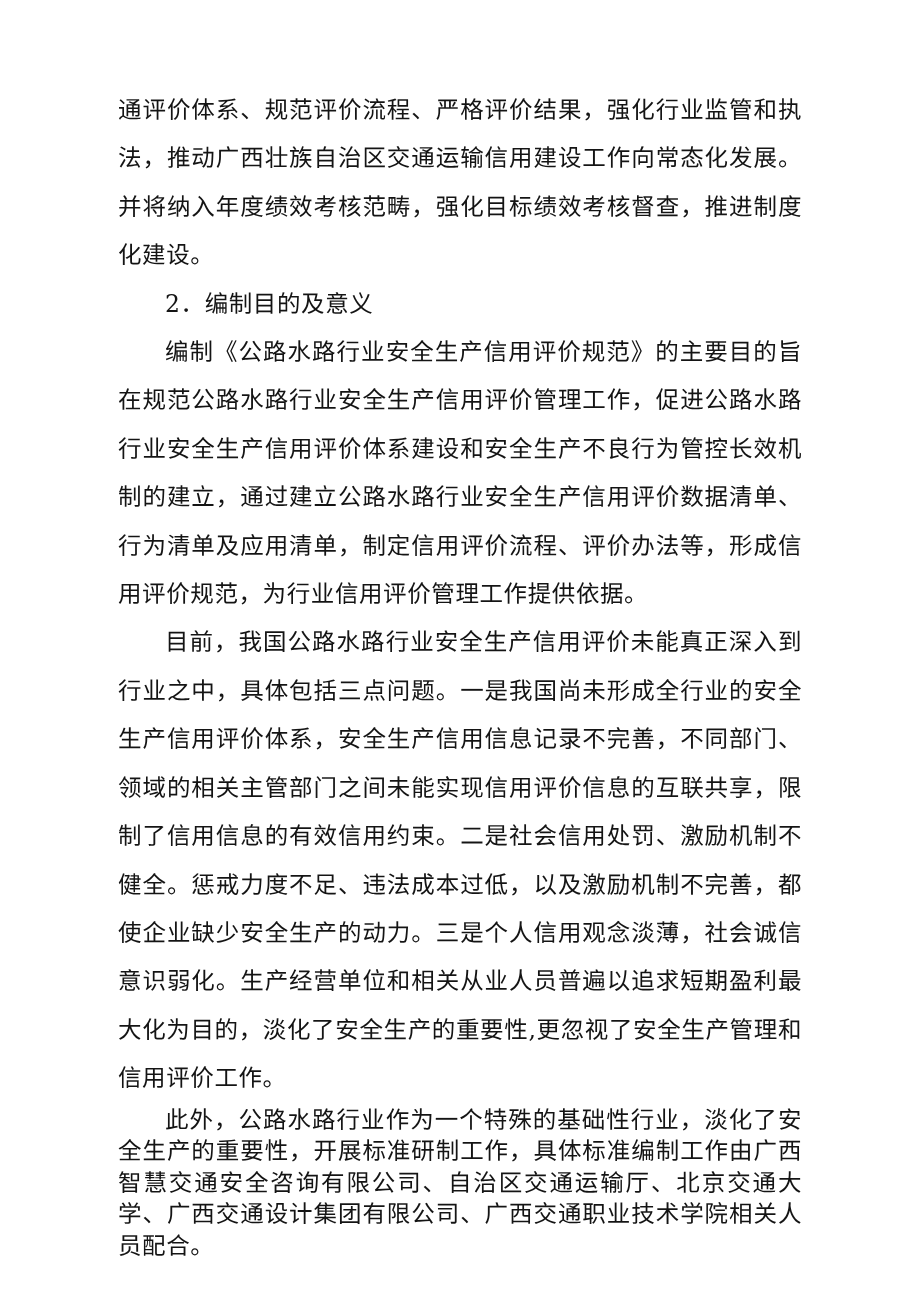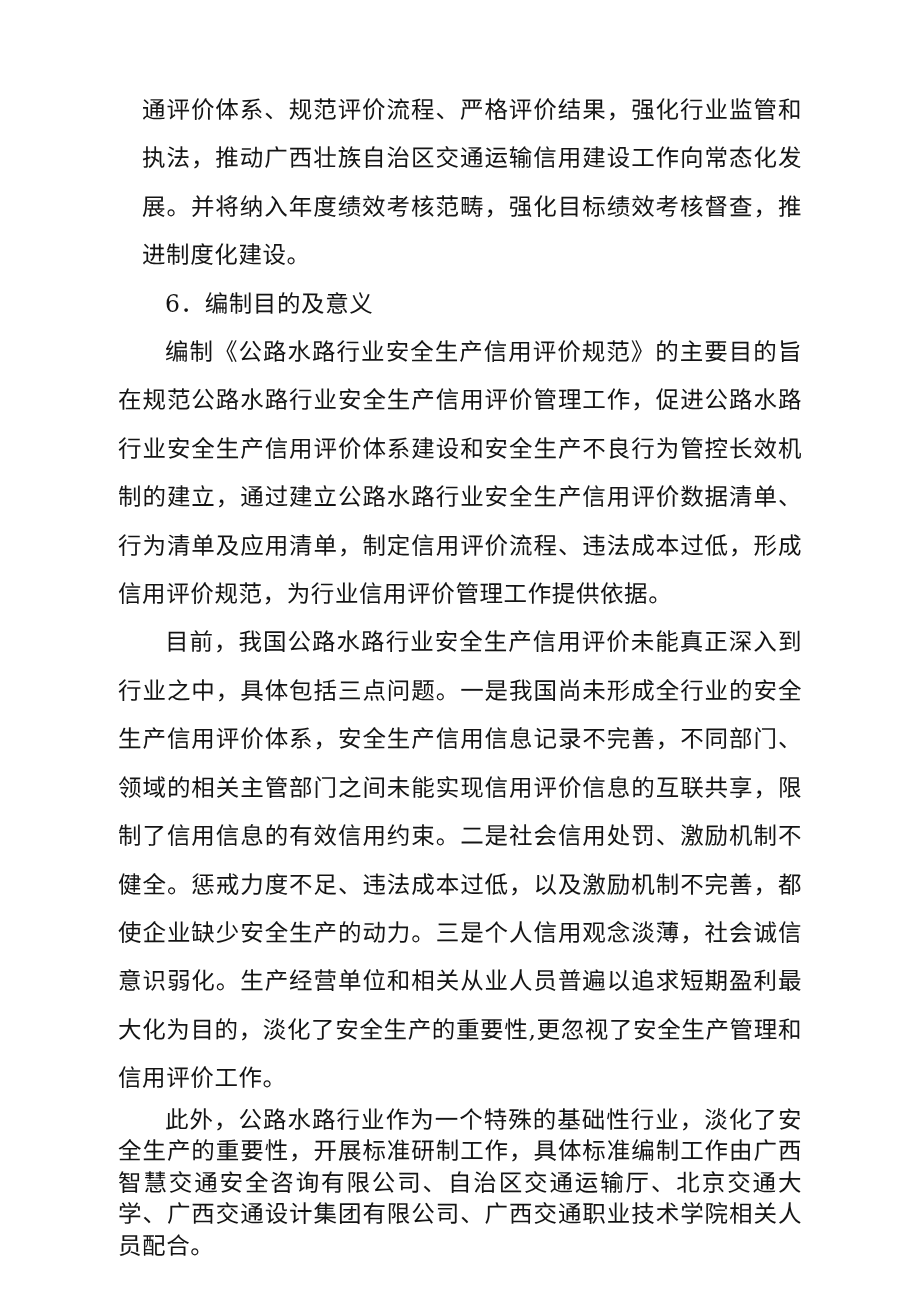--- a/index.html
+++ b/index.html
@@ -40,21 +40,20 @@
     font-weight: 400;
   }
 
   .para.indent {
     text-indent: 2em;
   }
 
   
   .para.continued {
     text-indent: 0;
-    margin-left: 24px;
   }
 
   
   .heading {
     margin: 0;
     font-size: 23.5px;
     line-height: 48.4px;
     text-indent: 2em;
     letter-spacing: 0.6px;
     font-weight: 400;
@@ -69,23 +68,23 @@
   .spacer-sm { height: 2px; }
 </style>
 </head>
 <body>
 
 <div class="page">
   <div class="content">
 
     <p class="para continued">通评价体系、规范评价流程、严格评价结果，强化行业监管和执法，推动广西壮族自治区交通运输信用建设工作向常态化发展。并将纳入年度绩效考核范畴，强化目标绩效考核督查，推进制度化建设。</p>
 
-    <h2 class="heading">6．编制目的及意义</h2>
+    <h2 class="heading">2．编制目的及意义</h2>
 
-    <p class="para indent">编制《公路水路行业安全生产信用评价规范》的主要目的旨在规范公路水路行业安全生产信用评价管理工作，促进公路水路行业安全生产信用评价体系建设和安全生产不良行为管控长效机制的建立，通过建立公路水路行业安全生产信用评价数据清单、行为清单及应用清单，制定信用评价流程、违法成本过低，形成信用评价规范，为行业信用评价管理工作提供依据。</p>
+    <p class="para indent">编制《公路水路行业安全生产信用评价规范》的主要目的旨在规范公路水路行业安全生产信用评价管理工作，促进公路水路行业安全生产信用评价体系建设和安全生产不良行为管控长效机制的建立，通过建立公路水路行业安全生产信用评价数据清单、行为清单及应用清单，制定信用评价流程、评价办法等，形成信用评价规范，为行业信用评价管理工作提供依据。</p>
 
     <p class="para indent">目前，我国公路水路行业安全生产信用评价未能真正深入到行业之中，具体包括三点问题。一是我国尚未形成全行业的安全生产信用评价体系，安全生产信用信息记录不完善，不同部门、领域的相关主管部门之间未能实现信用评价信息的互联共享，限制了信用信息的有效信用约束。二是社会信用处罚、激励机制不健全。惩戒力度不足、违法成本过低，以及激励机制不完善，都使企业缺少安全生产的动力。三是个人信用观念淡薄，社会诚信意识弱化。生产经营单位和相关从业人员普遍以追求短期盈利最大化为目的，淡化了安全生产的重要性,更忽视了安全生产管理和信用评价工作。</p>
 
     <div class="spacer-sm"></div>
 
     <p class="para indent tight">此外，公路水路行业作为一个特殊的基础性行业，淡化了安全生产的重要性，开展标准研制工作，具体标准编制工作由广西智慧交通安全咨询有限公司、自治区交通运输厅、北京交通大学、广西交通设计集团有限公司、广西交通职业技术学院相关人员配合。</p>
 
   </div>
 </div>
 

